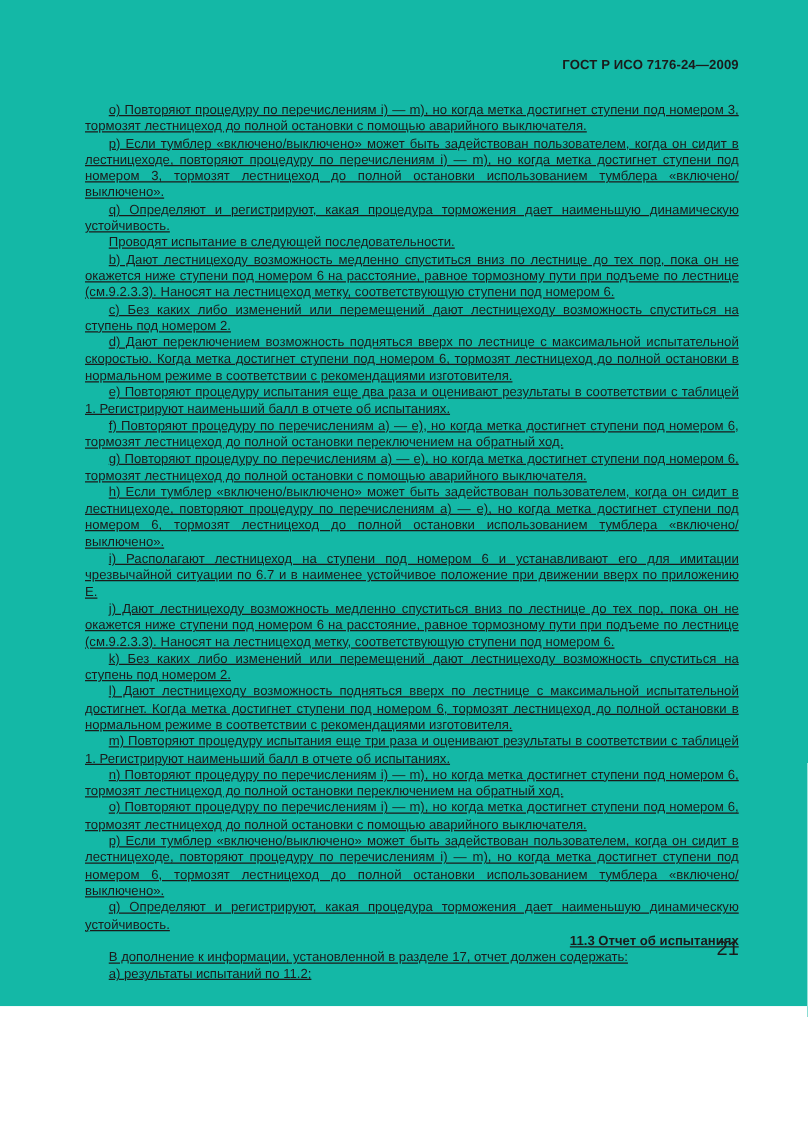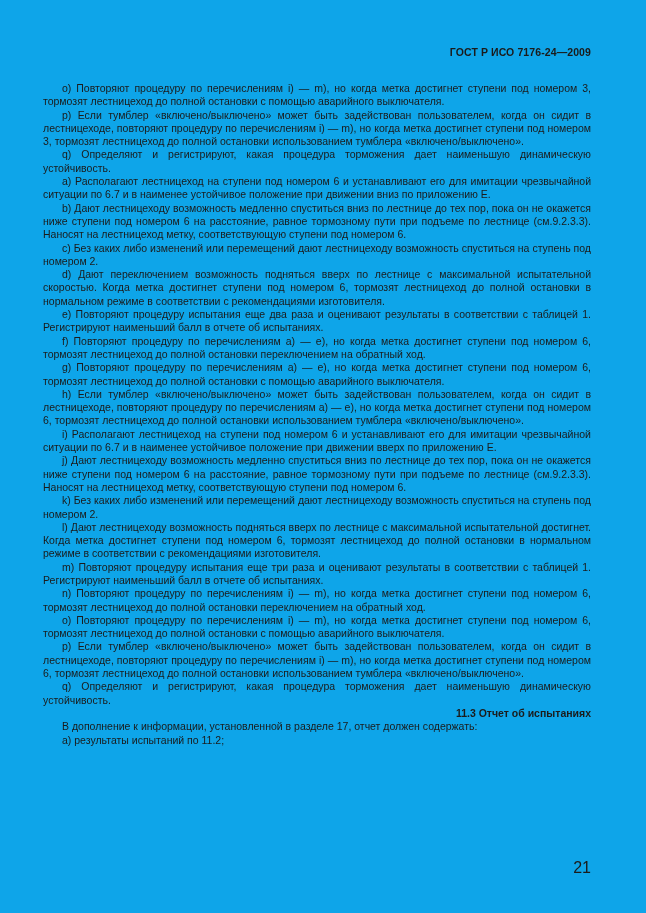--- a/index.html
+++ b/index.html
@@ -1,39 +1,40 @@
 <!DOCTYPE html>
 <html lang="ru"><head>
 <meta charset="utf-8">
 <style>
   html, body { margin: 0; padding: 0; background: #ffffff; }
   .page {
     position: relative;
     width: 646px;
-    height: 913px;
-    background: #0ea5e9;
+    height: 805px;
+    background: #14b8a6;
     overflow: hidden;
     font-family: "Liberation Sans", sans-serif;
     color: #1b1b1b;
   }
   .header {
     position: absolute;
     top: 46px;
     left: 60px;
     right: 55px;
     text-align: right;
     font-size: 10.5px;
     font-weight: bold;
     letter-spacing: 0.1px;
   }
   .body-text {
     position: absolute;
     top: 82px;
-    left: 43px;
+    left: 68px;
     right: 55px;
+    text-decoration: underline;
   }
   .para {
     font-size: 10.5px;
     line-height: 13.3px;
     text-align: justify;
     text-indent: 19px;
     margin: 0;
     hyphens: auto;
   }
   .para.heading {
@@ -58,22 +59,22 @@
 
   <div class="body-text">
 
       <p class="para">o) Повторяют процедуру по перечислениям i) — m), но когда метка достигнет ступени под номером 3, тормозят лестницеход до полной остановки с помощью аварийного выключателя.</p>
 
       <p class="para">p) Если тумблер «включено/выключено» может быть задействован пользователем, когда он сидит в лестницеходе, повторяют процедуру по перечислениям i) — m), но когда метка достигнет ступени под номером 3, тормозят лестницеход до полной остановки использованием тумблера «включено/выключено».</p>
 
       <p class="para">q) Определяют и регистрируют, какая процедура торможения дает наименьшую динамическую устойчивость.</p>
 
 
+      <p class="para">Проводят испытание в следующей последовательности.</p>
 
-      <p class="para">a) Располагают лестницеход на ступени под номером 6 и устанавливают его для имитации чрезвычайной ситуации по 6.7 и в наименее устойчивое положение при движении вниз по приложению Е.</p>
 
       <p class="para">b) Дают лестницеходу возможность медленно спуститься вниз по лестнице до тех пор, пока он не окажется ниже ступени под номером 6 на расстояние, равное тормозному пути при подъеме по лестнице (см.9.2.3.3). Наносят на лестницеход метку, соответствующую ступени под номером 6.</p>
 
       <p class="para">c) Без каких либо изменений или перемещений дают лестницеходу возможность спуститься на ступень под номером 2.</p>
 
       <p class="para">d) Дают переключением возможность подняться вверх по лестнице с максимальной испытательной скоростью. Когда метка достигнет ступени под номером 6, тормозят лестницеход до полной остановки в нормальном режиме в соответствии с рекомендациями изготовителя.</p>
 
       <p class="para">e) Повторяют процедуру испытания еще два раза и оценивают результаты в соответствии с таблицей 1. Регистрируют наименьший балл в отчете об испытаниях.</p>
 
       <p class="para">f) Повторяют процедуру по перечислениям a) — e), но когда метка достигнет ступени под номером 6, тормозят лестницеход до полной остановки переключением на обратный ход.</p>

